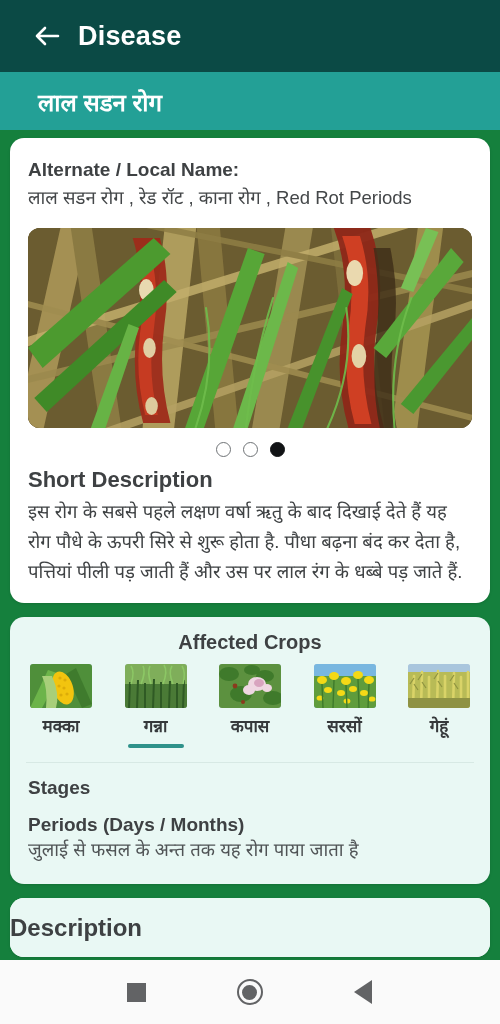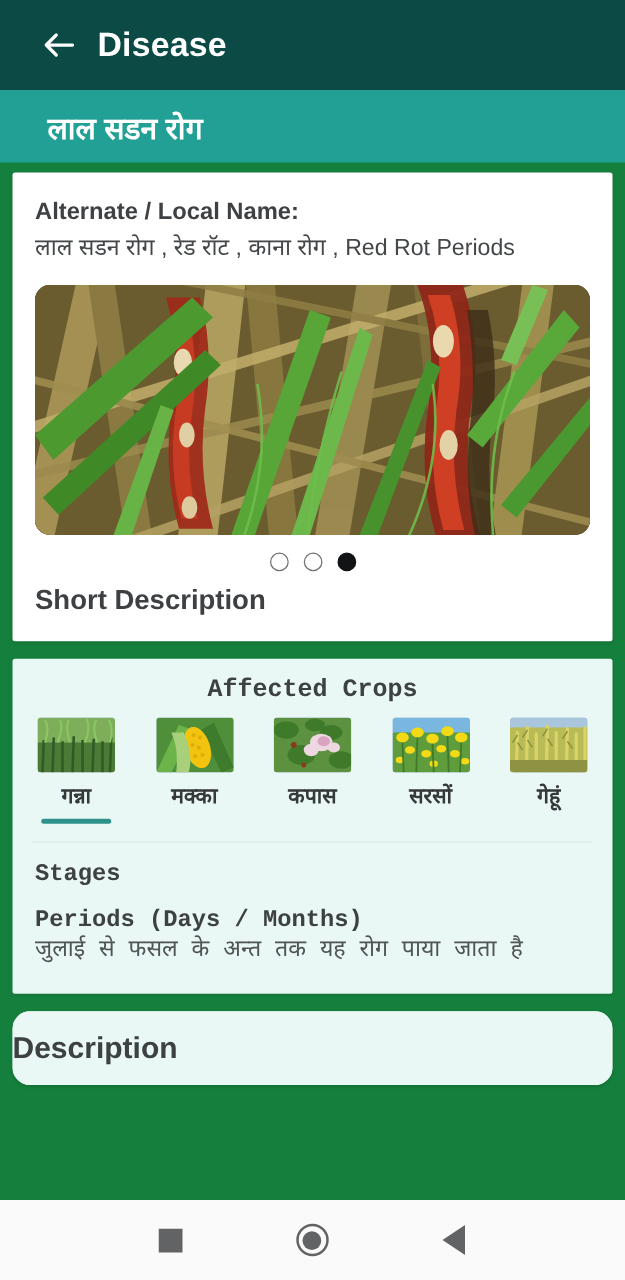--- a/index.html
+++ b/index.html
@@ -24,25 +24,25 @@
   .subbar {
     height: 58px; background: #23a096; display:flex; align-items:center;
     padding: 0 22px; flex: 0 0 58px;
   }
   .subbar-title { color:#ffffff; font-size: 24px; font-weight: 700; margin-left: 16px; }
 
   
   .content { flex: 1 1 auto; overflow: hidden; padding: 8px 10px 0 10px; }
 
   .card {
-    background:#ffffff; border-radius: 2px; margin-bottom: 14px;
+    background:#ffffff; border-radius: 14px; margin-bottom: 14px;
     box-shadow: 0 1px 3px rgba(0,0,0,0.13);
     overflow: hidden;
   }
-  .card.mint { background:#e9f8f4;font-family:Liberation Mono, monospace; }
+  .card.mint { background:#e9f8f4; }
 
   .card-pad { padding: 18px 18px 16px 18px; }
 
   .lbl-bold { font-size: 19px; font-weight: 700; color: #3e4143; line-height: 1.45; }
   .txt { font-size: 18.5px; color: #444749; line-height: 1.55; }
   .txt-hi { font-size: 18.5px; color: #3f4244; line-height: 1.62; }
 
   
   .hero {
     margin: 16px 0 0 0; height: 200px; border-radius: 12px; overflow: hidden;
@@ -179,27 +179,50 @@
           </svg>
         </div>
 
         <div class="dots">
           <div class="dot"></div>
           <div class="dot"></div>
           <div class="dot active"></div>
         </div>
 
         <div class="short-head">Short Description</div>
+        <div class="txt-hi">इस रोग के सबसे पहले लक्षण वर्षा ऋतु के बाद दिखाई देते हैं यह रोग पौधे के ऊपरी सिरे से शुरू होता है. पौधा बढ़ना बंद कर देता है, पत्तियां पीली पड़ जाती हैं और उस पर लाल रंग के धब्बे पड़ जाते हैं.</div>
       </div>
     </div>
 
     <div class="card mint">
       <div class="crops-title">Affected Crops</div>
 
       <div class="crops-row">
+
+        <div class="crop">
+          <div class="crop-thumb">
+            <svg viewBox="0 0 62 44" preserveAspectRatio="none" aria-hidden="true">
+              <rect width="62" height="44" fill="#4f8f3a"></rect>
+              <path d="M0 44 L18 6 L30 10 L12 44 Z" fill="#6cb44a"></path>
+              <path d="M62 40 L46 4 L36 10 L52 44 Z" fill="#3f7b2d"></path>
+              <ellipse cx="33" cy="24" rx="10" ry="17" fill="#f2c40f" transform="rotate(-18 33 24)"></ellipse>
+              <g fill="#d9a808" opacity="0.85">
+                <circle cx="30" cy="14" r="1.6"></circle>
+                  <circle cx="35" cy="16" r="1.6"></circle>
+                  <circle cx="29" cy="22" r="1.6"></circle>
+                <circle cx="34" cy="24" r="1.6"></circle>
+                  <circle cx="31" cy="31" r="1.6"></circle>
+                  <circle cx="37" cy="30" r="1.6"></circle>
+              </g>
+              <path d="M22 12 q8 18 4 32 l-10 0 q2 -20 -4 -32 z" fill="#a8cf7a"></path>
+            </svg>
+          </div>
+          <div class="crop-name">मक्का</div>
+          <div class="crop-underline"></div>
+        </div>
 
         <div class="crop selected">
           <div class="crop-thumb">
             <svg viewBox="0 0 62 44" preserveAspectRatio="none" aria-hidden="true">
               <rect width="62" height="44" fill="#7fae5a"></rect>
               <rect y="20" width="62" height="24" fill="#4a7a36"></rect>
               <g stroke="#2f5a24" stroke-width="2">
                 <path d="M4 44 L5 18"></path>
                   <path d="M12 44 L13 16"></path>
                   <path d="M20 44 L20 19"></path>
@@ -213,42 +236,20 @@
                 <path d="M6 20 q4 -12 0 -18"></path>
                   <path d="M16 20 q5 -12 2 -18"></path>
                   <path d="M26 20 q-4 -12 -1 -18"></path>
                 <path d="M38 20 q5 -13 1 -19"></path>
                   <path d="M48 20 q-5 -12 -1 -18"></path>
                   <path d="M58 20 q3 -12 -1 -18"></path>
               </g>
             </svg>
           </div>
           <div class="crop-name">गन्ना</div>
-          <div class="crop-underline"></div>
-        </div>
-
-        <div class="crop">
-          <div class="crop-thumb">
-            <svg viewBox="0 0 62 44" preserveAspectRatio="none" aria-hidden="true">
-              <rect width="62" height="44" fill="#4f8f3a"></rect>
-              <path d="M0 44 L18 6 L30 10 L12 44 Z" fill="#6cb44a"></path>
-              <path d="M62 40 L46 4 L36 10 L52 44 Z" fill="#3f7b2d"></path>
-              <ellipse cx="33" cy="24" rx="10" ry="17" fill="#f2c40f" transform="rotate(-18 33 24)"></ellipse>
-              <g fill="#d9a808" opacity="0.85">
-                <circle cx="30" cy="14" r="1.6"></circle>
-                  <circle cx="35" cy="16" r="1.6"></circle>
-                  <circle cx="29" cy="22" r="1.6"></circle>
-                <circle cx="34" cy="24" r="1.6"></circle>
-                  <circle cx="31" cy="31" r="1.6"></circle>
-                  <circle cx="37" cy="30" r="1.6"></circle>
-              </g>
-              <path d="M22 12 q8 18 4 32 l-10 0 q2 -20 -4 -32 z" fill="#a8cf7a"></path>
-            </svg>
-          </div>
-          <div class="crop-name">मक्का</div>
           <div class="crop-underline"></div>
         </div>
 
         <div class="crop">
           <div class="crop-thumb">
             <svg viewBox="0 0 62 44" preserveAspectRatio="none" aria-hidden="true">
               <rect width="62" height="44" fill="#5c913f"></rect>
               <g fill="#3f7a2b">
                 <ellipse cx="10" cy="10" rx="10" ry="7"></ellipse>
                   <ellipse cx="22" cy="30" rx="11" ry="8"></ellipse>

